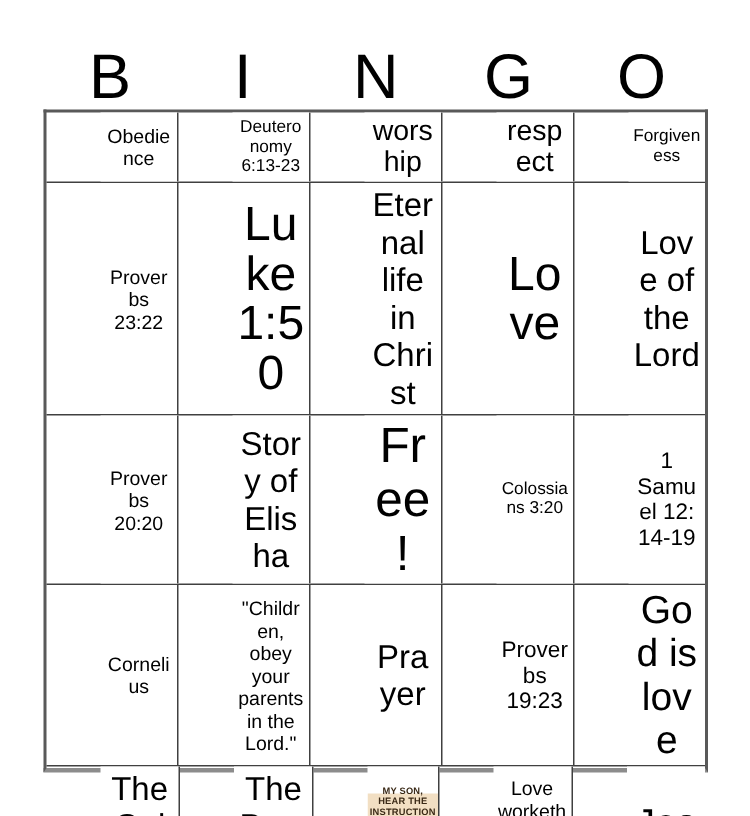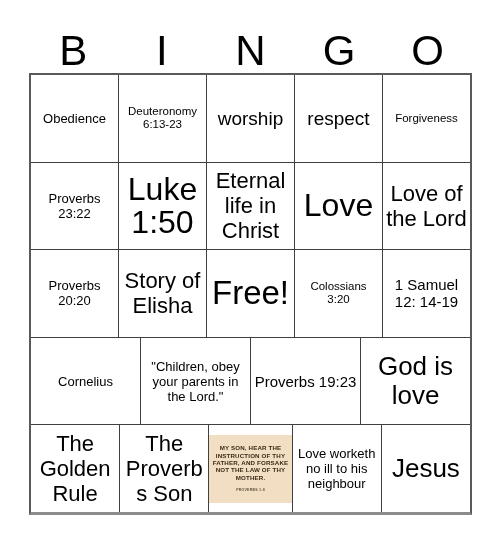--- a/index.html
+++ b/index.html
@@ -73,20 +73,21 @@
     flex: 1 1 0;
     border-right: 1px solid #404040;
     box-sizing: border-box;
     display: flex;
     align-items: center;
     justify-content: center;
     text-align: center;
     padding: 2px 3px;
     overflow: hidden;
     background: #ffffff;
+    margin-left: 36px;
   }
   .cell:last-child {
     border-right: none;
   }
   .cell-text {
     display: block;
     width: 100%;
     text-align: center;
     word-wrap: break-word;
     color: #000000;
@@ -212,20 +213,23 @@
     </div>
 
     <div class="grid-row">
       <div class="cell">
           <span class="cell-text sz-sm">Cornelius</span>
         </div>
       <div class="cell">
           <span class="cell-text sz-sm">"Children, obey your parents in the Lord."</span>
         </div>
       <div class="cell">
+          <span class="cell-text sz-xl">Prayer</span>
+        </div>
+      <div class="cell">
           <span class="cell-text sz-md">Proverbs 19:23</span>
         </div>
       <div class="cell">
           <span class="cell-text sz-2xl">God is love</span>
         </div>
     </div>
 
     <div class="grid-row">
       <div class="cell">
           <span class="cell-text sz-xl">The Golden Rule</span>

